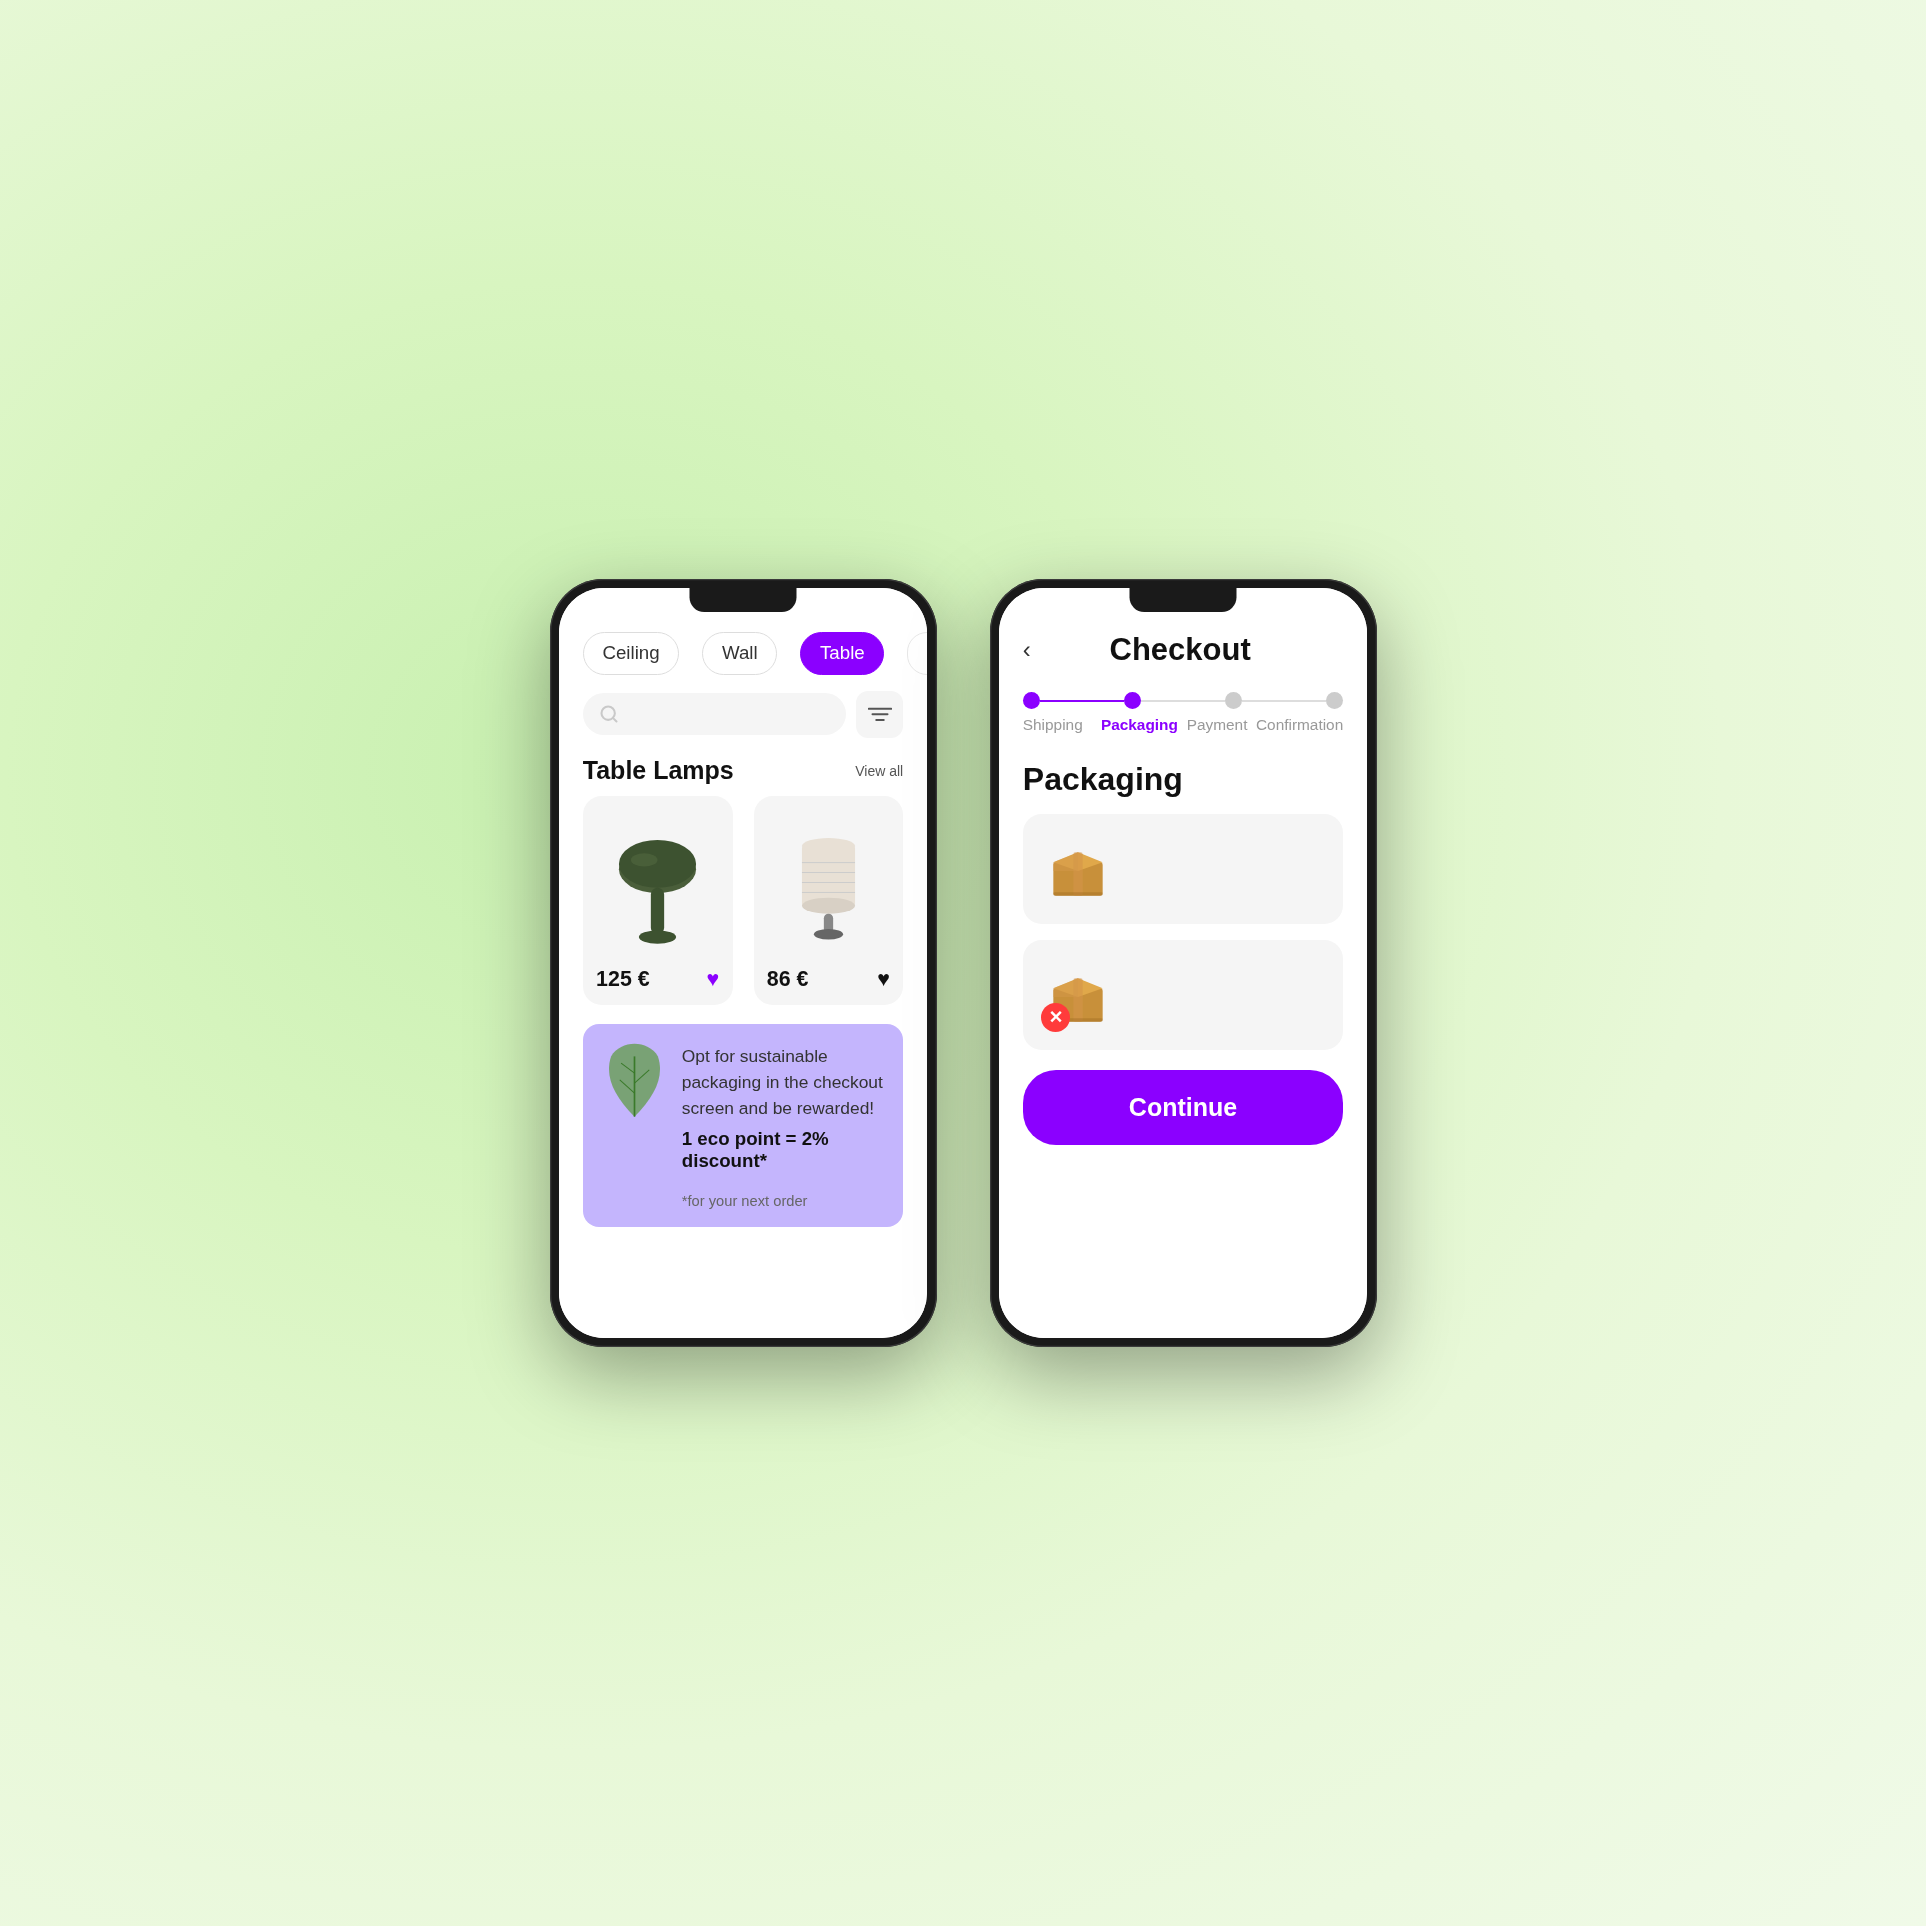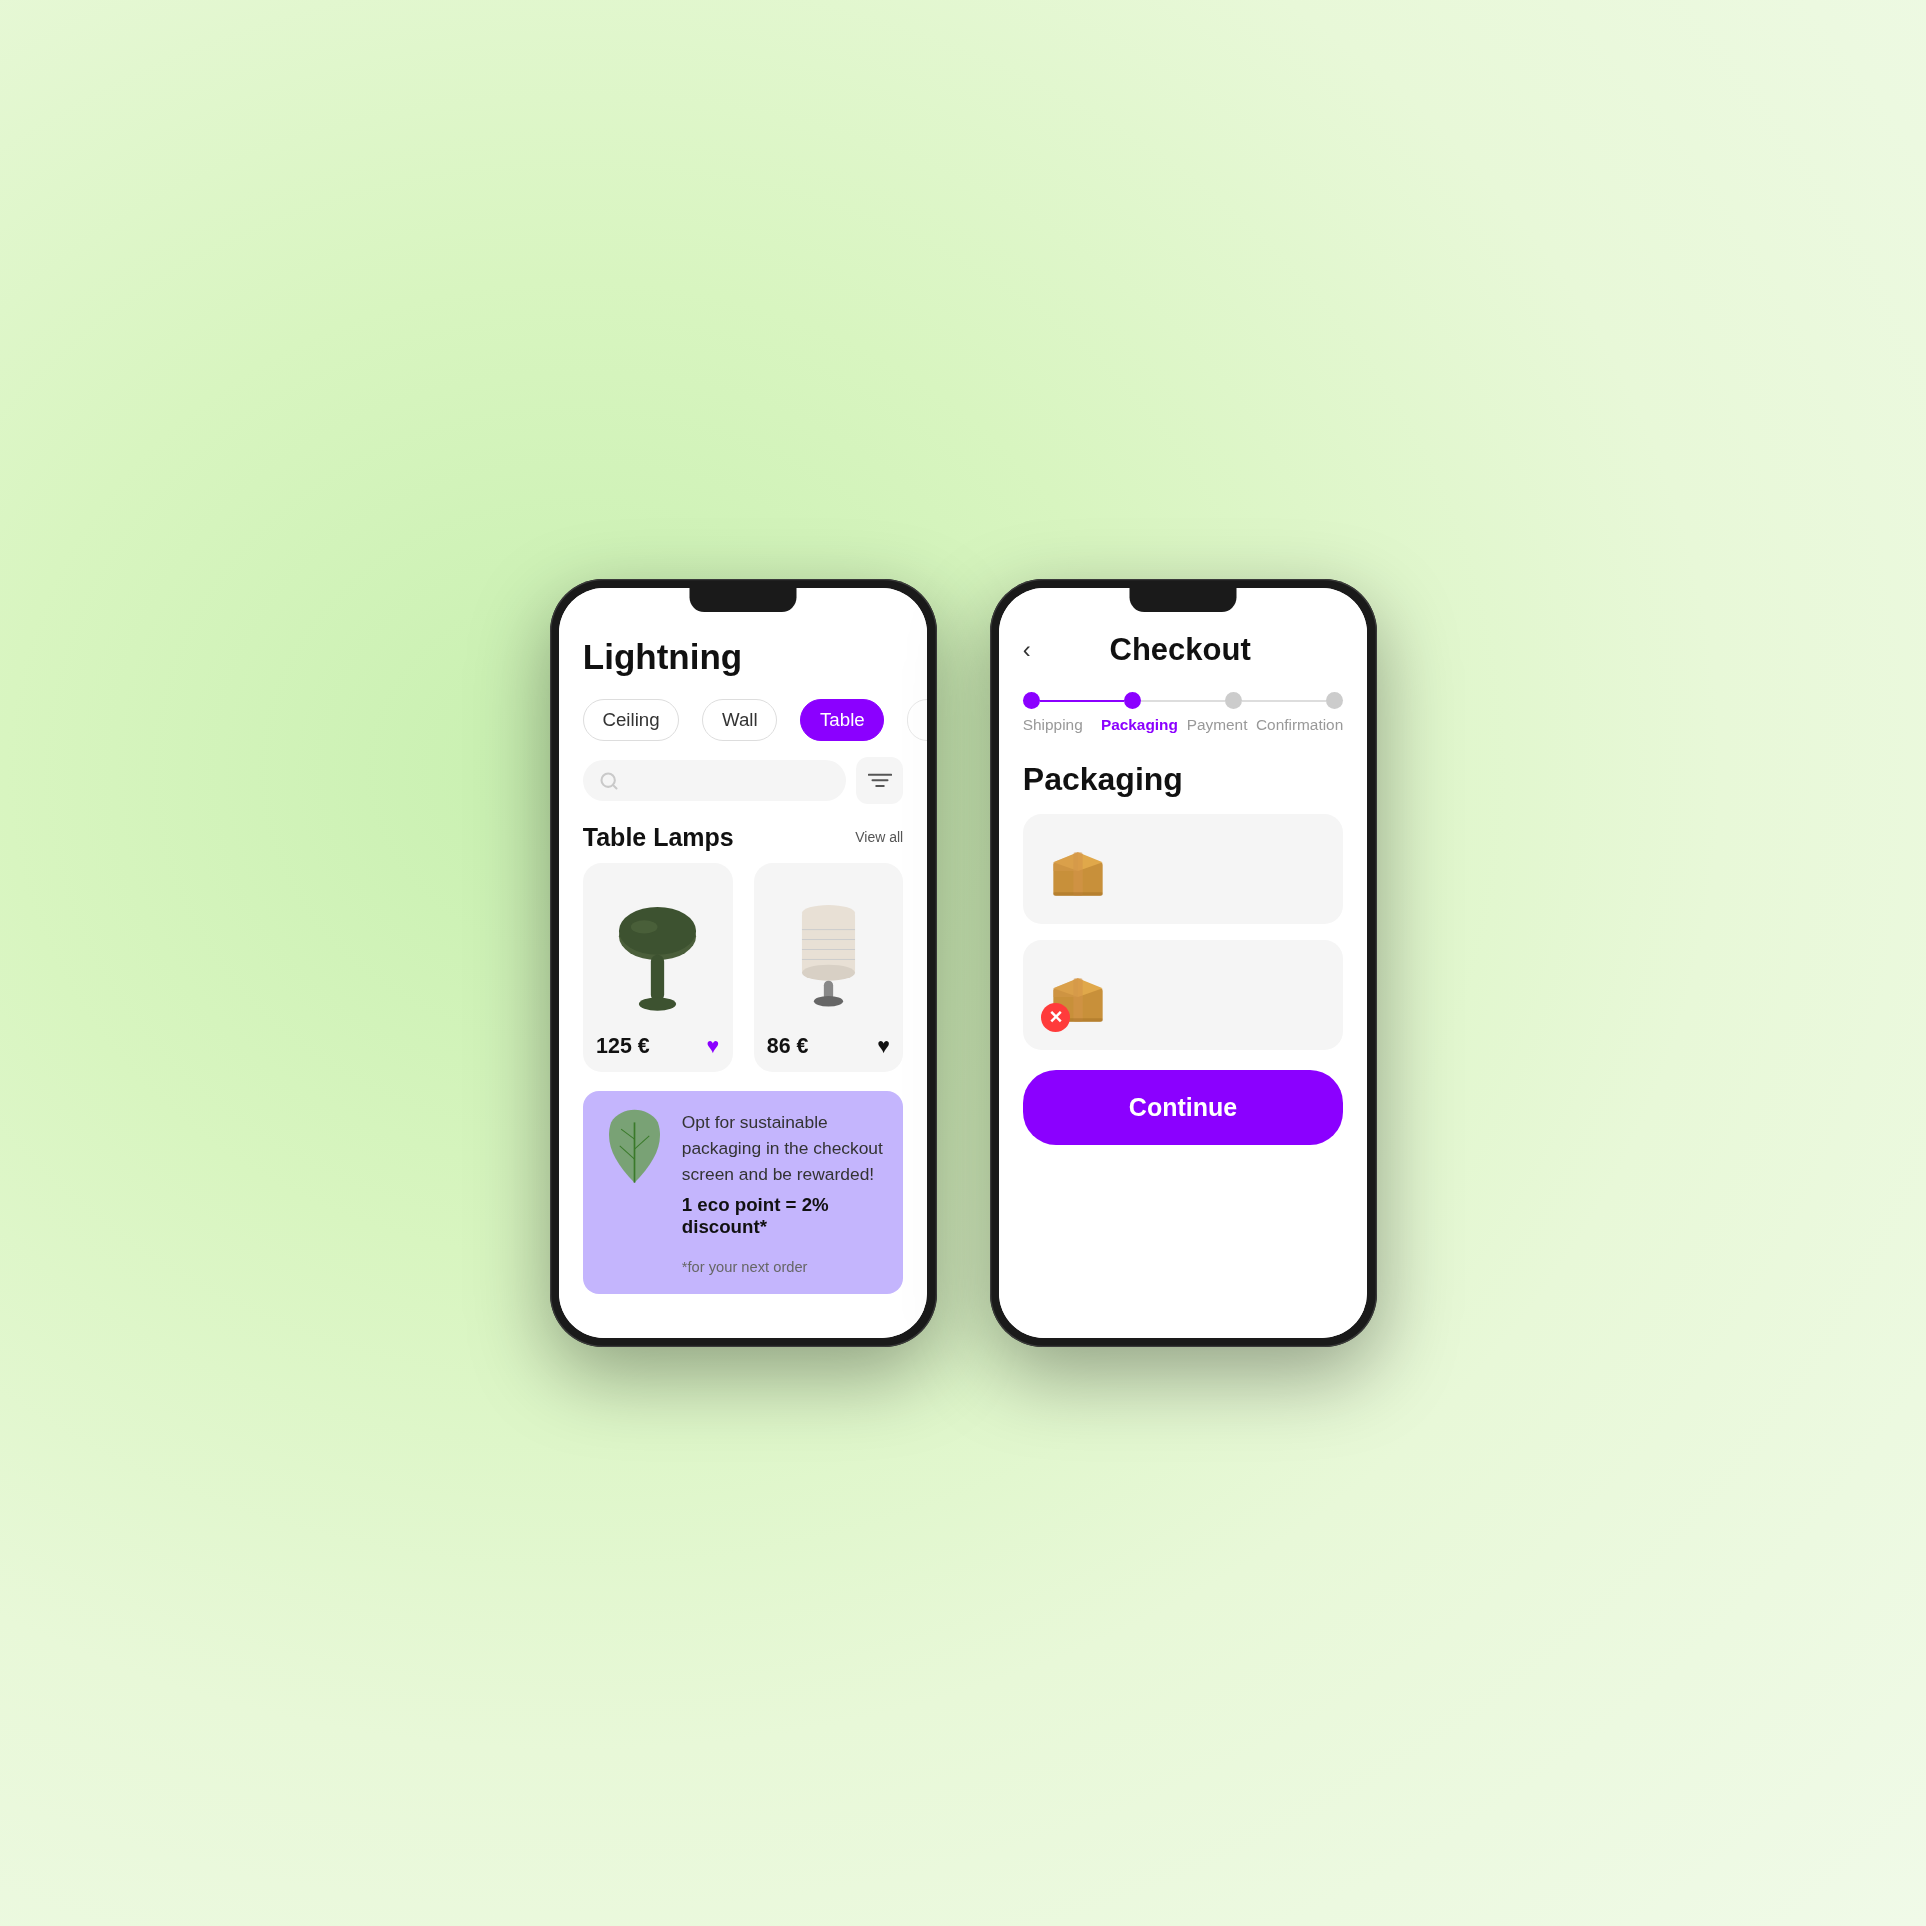--- a/index.html
+++ b/index.html
@@ -434,23 +434,20 @@
 </head>
 <body>
 
 <div class="phones-container">
 
   <div class="phone">
     <div class="phone-screen">
       <div class="notch"></div>
       <div class="screen-content phone1">
 
-        <div class="p1-header">
-          <div class="p1-title">Lightning</div>
-        </div>
 
         <div class="p1-tabs">
           <div class="p1-tab">Ceiling</div>
           <div class="p1-tab">Wall</div>
           <div class="p1-tab active">Table</div>
           <div class="p1-tab truncated" style="opacity:0.7">Fl...</div>
         </div>
 
         <div class="p1-search-row">
           <div class="p1-search-box">

